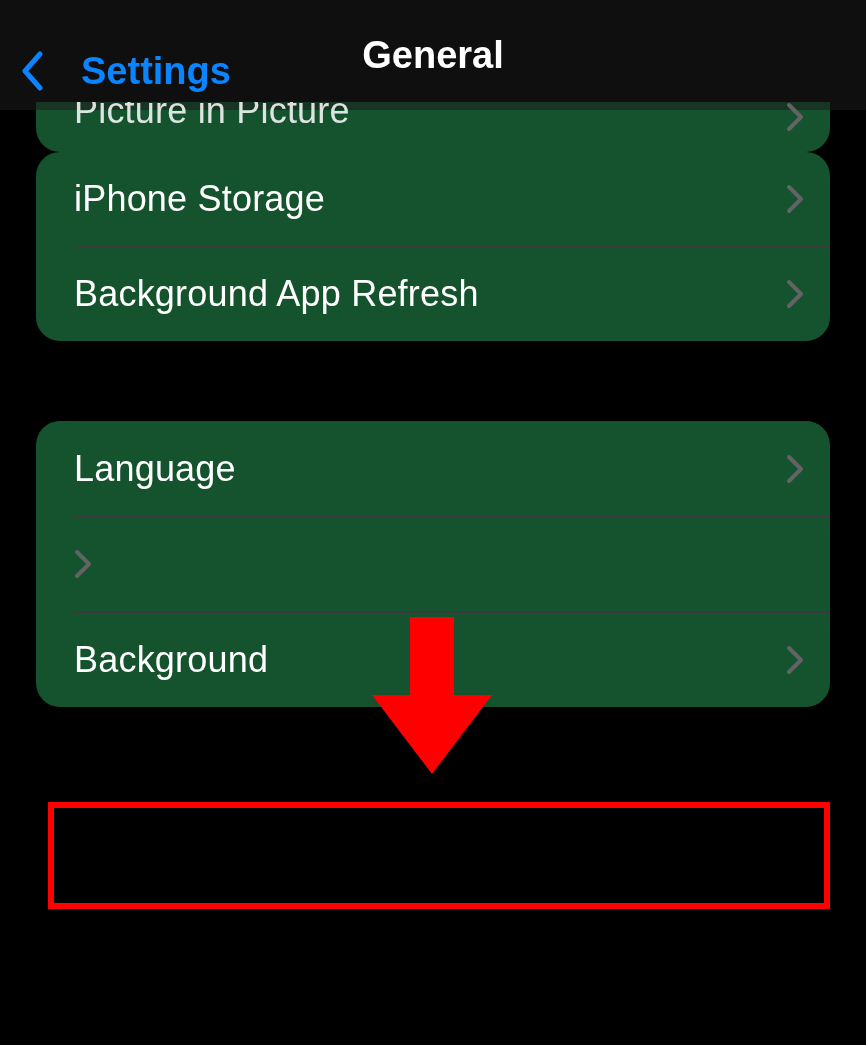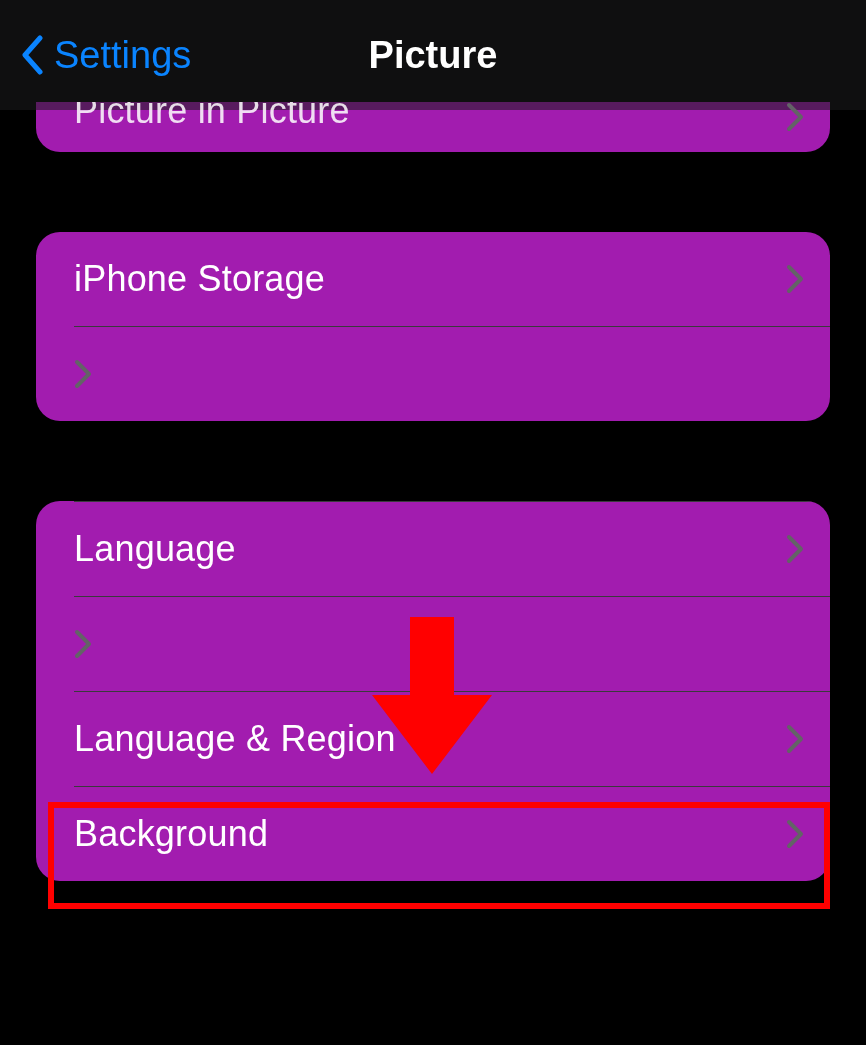--- a/index.html
+++ b/index.html
@@ -20,56 +20,57 @@
       position: relative;
       height: 110px;
       display: flex;
       align-items: center;
       justify-content: center;
       background: rgba(28,28,30,0.55);
     }
     .back-btn {
       position: absolute;
       left: 20px;
-      top: 0;
+      top: 16px;
       height: 110px;
       display: flex;
       align-items: center;
       color: #0a84ff;
       font-size: 38px;
-      font-weight: 400;
+      font-weight: 700;
       cursor: pointer;
+      gap: 27px;
     }
     .back-chevron {
       width: 24px;
       height: 40px;
       margin-right: 10px;
       display: flex;
       align-items: center;
       justify-content: center;
     }
     .nav-title {
       color: #fff;
       font-size: 38px;
       font-weight: 600;
     }
     .content {
       padding: 0 36px;
     }
     .group {
-      background: #a21caf;
+      background: #14532d;
       border-radius: 24px;
       overflow: hidden;
     }
     .group.cut-top {
       border-top-left-radius: 0;
       border-top-right-radius: 0;
       margin-top: -8px;
     }
-    .group.g2 { margin-top: 80px; }
+    .group.g2 { }
     .group.g3 { margin-top: 80px; }
     .row {
       display: flex;
       align-items: center;
       justify-content: space-between;
       min-height: 94px;
       padding: 0 26px 0 38px;
       position: relative;
       cursor: pointer;
     }
@@ -123,21 +124,21 @@
 
   <div class="nav-bar">
     <div class="back-btn">
       <span class="back-chevron">
         <svg viewBox="0 0 24 40" width="24" height="40">
           <polyline points="20,3 5,20 20,37" fill="none" stroke="#0a84ff" stroke-width="5" stroke-linecap="round" stroke-linejoin="round"></polyline>
         </svg>
       </span>
       <span>Settings</span>
     </div>
-    <div class="nav-title">Picture</div>
+    <div class="nav-title">General</div>
   </div>
 
   <div class="content">
 
     <div class="group cut-top">
       <div class="row cut-top">
         <span class="row-label">Picture in Picture</span>
         <span class="chevron">
           <svg viewBox="0 0 18 30">
             <polyline points="3,3 15,15 3,27" fill="none" stroke="#636366" stroke-width="4" stroke-linecap="round" stroke-linejoin="round"></polyline>
@@ -150,20 +151,21 @@
       <div class="row">
         <span class="row-label">iPhone Storage</span>
         <span class="chevron">
           <svg viewBox="0 0 18 30">
             <polyline points="3,3 15,15 3,27" fill="none" stroke="#636366" stroke-width="4" stroke-linecap="round" stroke-linejoin="round"></polyline>
           </svg>
         </span>
       </div>
       <div class="separator"></div>
       <div class="row">
+        <span class="row-label">Background App Refresh</span>
         <span class="chevron">
           <svg viewBox="0 0 18 30">
             <polyline points="3,3 15,15 3,27" fill="none" stroke="#636366" stroke-width="4" stroke-linecap="round" stroke-linejoin="round"></polyline>
           </svg>
         </span>
       </div>
     </div>
 
     <div class="group g3">
       <div class="separator"></div>
@@ -177,28 +179,20 @@
       </div>
       <div class="separator"></div>
       <div class="row">
         <span class="chevron">
           <svg viewBox="0 0 18 30">
             <polyline points="3,3 15,15 3,27" fill="none" stroke="#636366" stroke-width="4" stroke-linecap="round" stroke-linejoin="round"></polyline>
           </svg>
         </span>
       </div>
       <div class="separator"></div>
-      <div class="row">
-        <span class="row-label">Language &amp; Region</span>
-        <span class="chevron">
-          <svg viewBox="0 0 18 30">
-            <polyline points="3,3 15,15 3,27" fill="none" stroke="#636366" stroke-width="4" stroke-linecap="round" stroke-linejoin="round"></polyline>
-          </svg>
-        </span>
-      </div>
       <div class="separator"></div>
       <div class="row">
         <span class="row-label">Background</span>
         <span class="chevron">
           <svg viewBox="0 0 18 30">
             <polyline points="3,3 15,15 3,27" fill="none" stroke="#636366" stroke-width="4" stroke-linecap="round" stroke-linejoin="round"></polyline>
           </svg>
         </span>
       </div>
     </div>

